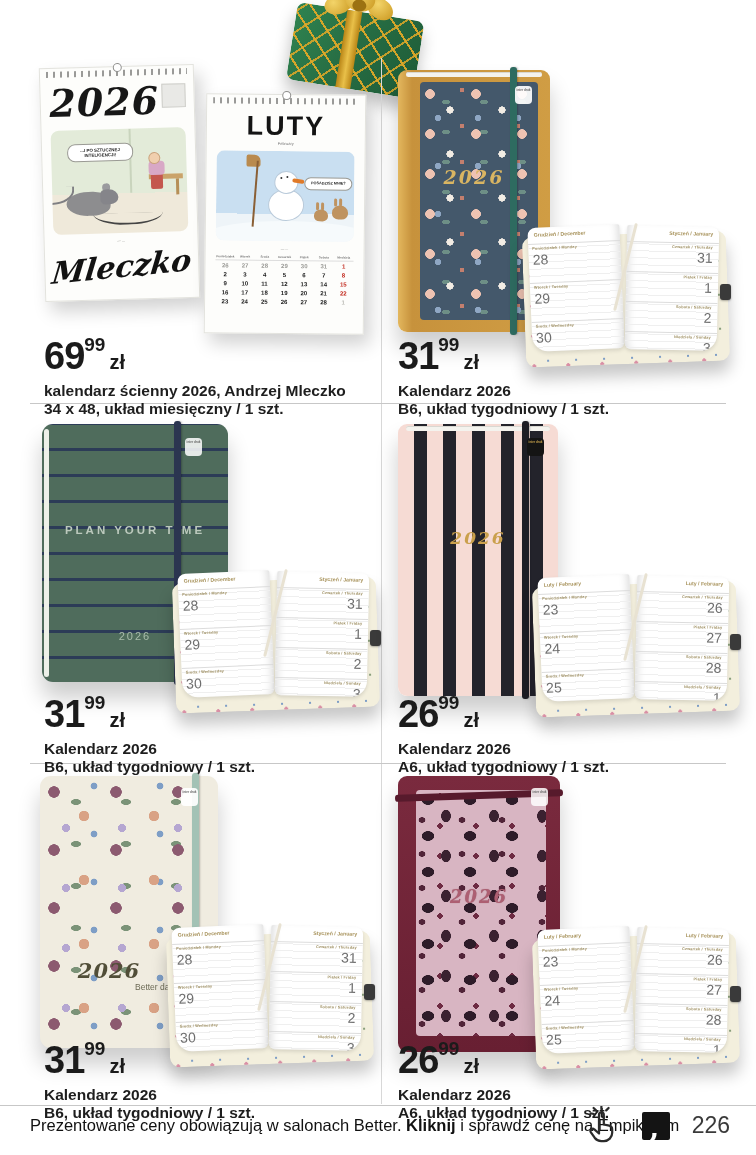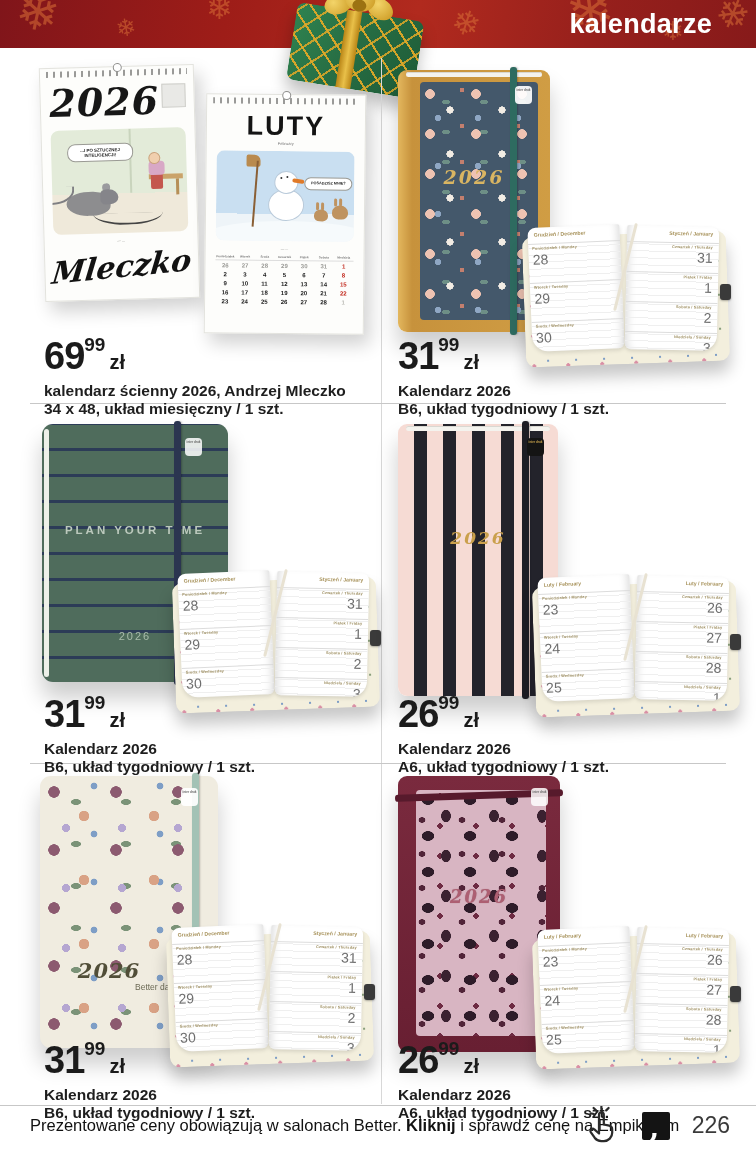--- a/index.html
+++ b/index.html
@@ -208,30 +208,20 @@
   .click-icon{position:absolute;left:584px;top:1106px;width:36px;height:40px;color:#2b2b2b;}
   .empik-logo{position:absolute;left:642px;top:1112px;width:28px;height:28px;background:#141414;border-radius:2px;}
   .empik-logo span{position:absolute;left:7px;top:-2px;font-family:"DejaVu Serif",serif;font-weight:700;font-size:30px;color:#fff;}
   .page-number{position:absolute;right:26px;top:1112px;font-size:23px;color:#3a3a3a;}
 </style>
 </head>
 <body>
 
 <div class="page">
 
-  <div class="banner">
-    <span class="flake" style="left:16px;top:-14px;font-size:52px;transform:rotate(12deg);"></span>
-    <span class="flake" style="left:116px;top:16px;font-size:24px;transform:rotate(-10deg);"></span>
-    <span class="flake" style="left:206px;top:-8px;font-size:32px;"></span>
-    <span class="flake" style="left:452px;top:6px;font-size:34px;transform:rotate(18deg);"></span>
-    <span class="flake" style="left:566px;top:-18px;font-size:58px;transform:rotate(-8deg);"></span>
-    <span class="flake" style="left:662px;top:18px;font-size:26px;"></span>
-    <span class="flake" style="left:716px;top:-6px;font-size:40px;transform:rotate(22deg);"></span>
-    <div class="banner-title">kalendarze</div>
-  </div>
 
   <div class="gift">
     <div class="gbox"></div>
     <div class="gribbon"></div>
     <div class="gbow">
         <i></i>
         <i></i>
         <i></i>
         <i></i>
       </div>

